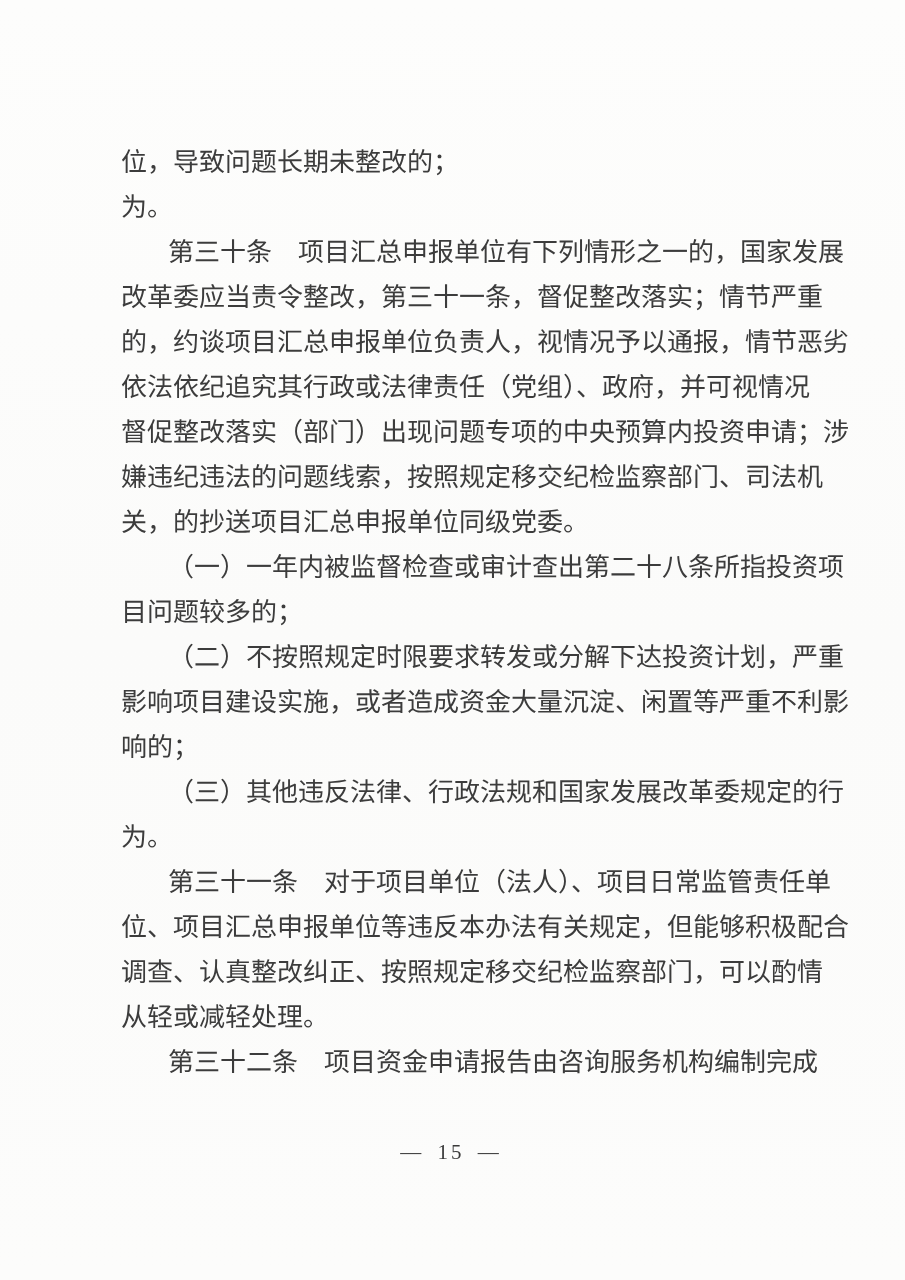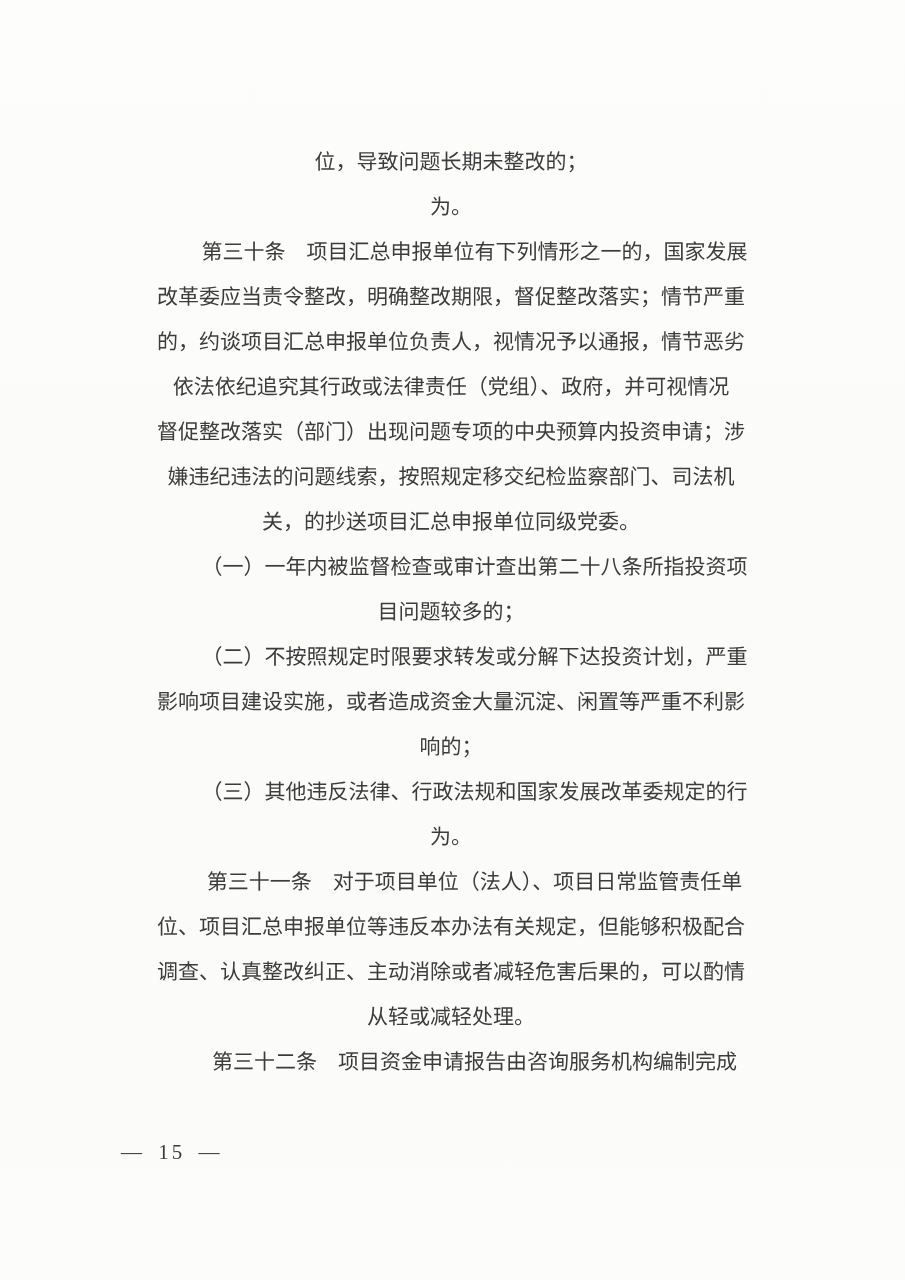--- a/index.html
+++ b/index.html
@@ -19,64 +19,64 @@
   }
   .text-column {
     position: absolute;
     top: 140px;
     left: 121px;
     width: 660px;
   }
   .line {
     height: 45px;
     line-height: 45px;
-    font-size: 21px;
+    font-size: 26px;
     letter-spacing: 0px;
     white-space: pre;
-    text-align: center;
+    text-align: left;
   }
   .line.indent {
     padding-left: 47px;
   }
   .footer {
     position: absolute;
     top: 1136px;
     left: 121px;
     width: 660px;
-    text-align: left;
+    text-align: center;
     font-size: 21px;
     line-height: 32px;
     letter-spacing: 3px;
     word-spacing: 5px;
     color: #3a3a3a;
   }
 </style>
 </head>
 <body>
 
 <div class="page">
   <div class="text-column" id="lines">
       <div class="line">位，导致问题长期未整改的；</div>
       <div class="line">为。</div>
       <div class="line indent">第三十条　项目汇总申报单位有下列情形之一的，国家发展</div>
-      <div class="line">改革委应当责令整改，明确整改期限，督促整改落实；情节严重</div>
+      <div class="line">改革委应当责令整改，第三十一条，督促整改落实；情节严重</div>
       <div class="line">的，约谈项目汇总申报单位负责人，视情况予以通报，情节恶劣</div>
       <div class="line">依法依纪追究其行政或法律责任（党组）、政府，并可视情况</div>
       <div class="line">督促整改落实（部门）出现问题专项的中央预算内投资申请；涉</div>
       <div class="line">嫌违纪违法的问题线索，按照规定移交纪检监察部门、司法机</div>
       <div class="line">关，的抄送项目汇总申报单位同级党委。</div>
       <div class="line indent">（一）一年内被监督检查或审计查出第二十八条所指投资项</div>
       <div class="line">目问题较多的；</div>
       <div class="line indent">（二）不按照规定时限要求转发或分解下达投资计划，严重</div>
       <div class="line">影响项目建设实施，或者造成资金大量沉淀、闲置等严重不利影</div>
       <div class="line">响的；</div>
       <div class="line indent">（三）其他违反法律、行政法规和国家发展改革委规定的行</div>
       <div class="line">为。</div>
       <div class="line indent">第三十一条　对于项目单位（法人）、项目日常监管责任单</div>
       <div class="line">位、项目汇总申报单位等违反本办法有关规定，但能够积极配合</div>
-      <div class="line">调查、认真整改纠正、主动消除或者减轻危害后果的，可以酌情</div>
+      <div class="line">调查、认真整改纠正、按照规定移交纪检监察部门，可以酌情</div>
       <div class="line">从轻或减轻处理。</div>
       <div class="line indent">第三十二条　项目资金申请报告由咨询服务机构编制完成</div>
     </div>
   <div class="footer">
     <span>— 15 —</span>
   </div>
 </div>
 
 </body></html>

